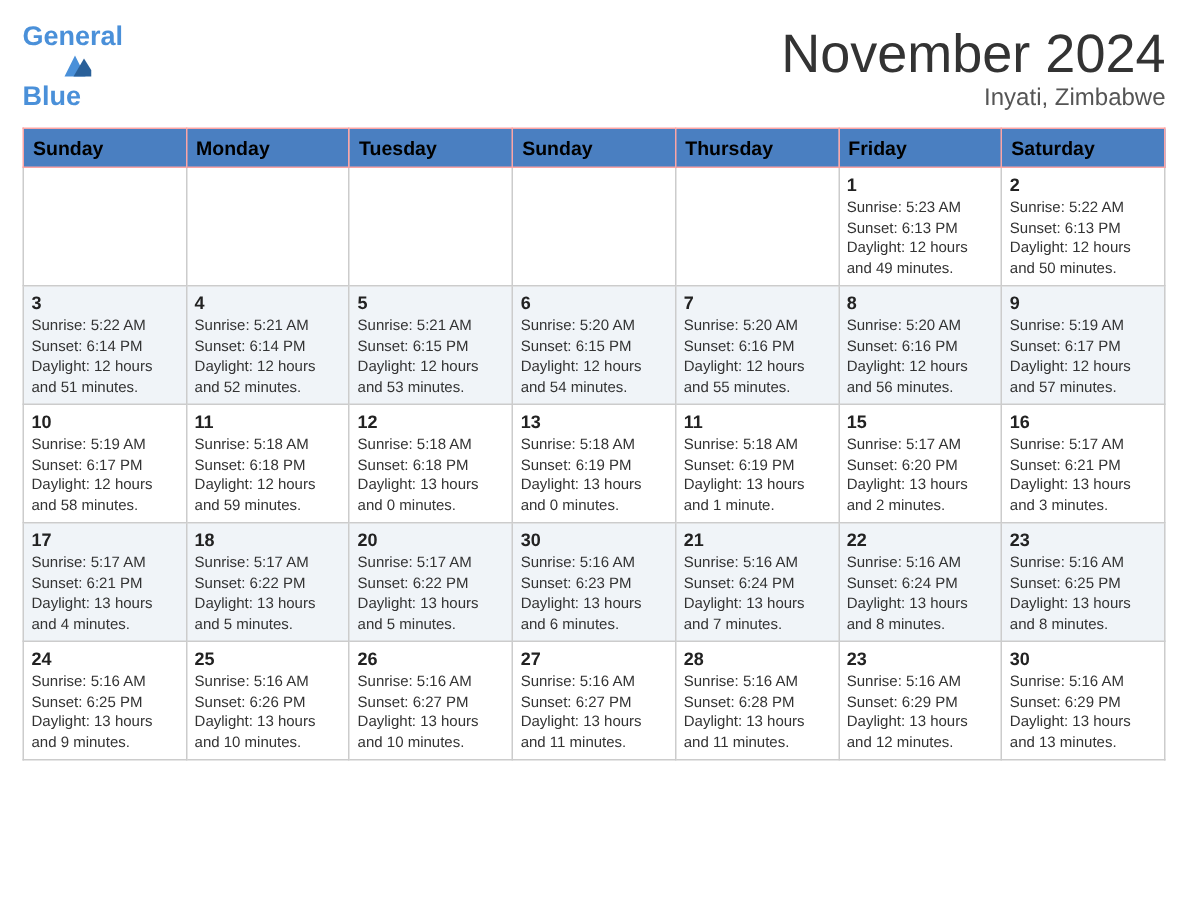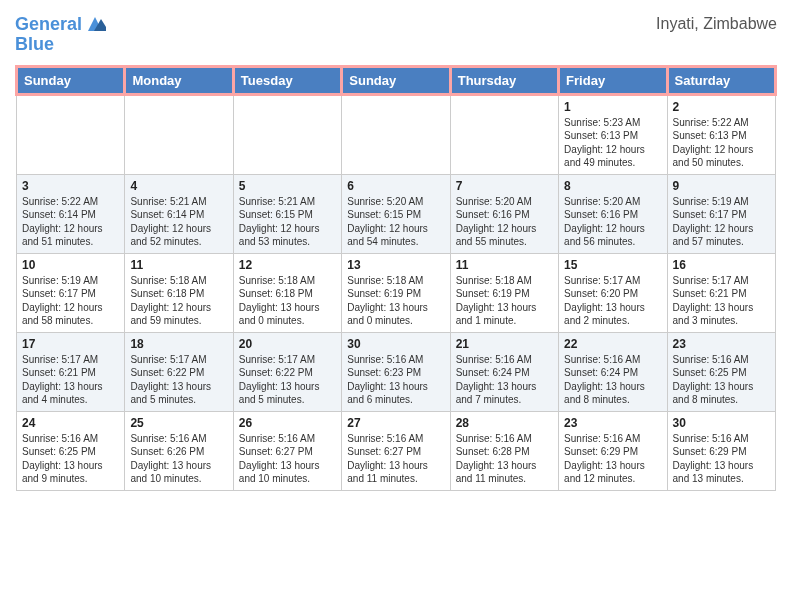--- a/index.html
+++ b/index.html
@@ -6,49 +6,50 @@
     body { font-family: Arial, sans-serif; background: #fff; width: 792px; height: 612px; overflow: hidden; }
     .container { padding: 15px 15px 10px 15px; }
     .header { display: flex; justify-content: space-between; align-items: flex-start; margin-bottom: 10px; }
     .logo { display: flex; align-items: center; }
     .logo-text { font-size: 18px; font-weight: bold; color: #333; line-height: 1.1; }
     .logo-text span { color: #4a90d9; }
     .title-block { text-align: right; }
     .month-title { font-size: 36px; color: #333; font-weight: normal; }
     .subtitle { font-size: 16px; color: #555; text-align: right; }
     .calendar { width: 100%; border-collapse: collapse; }
-    .calendar th { background: #4a7fc1; color: #ffffff; text-align: left; padding: 5px 6px; font-size: 13px; border: 3px solid #fca5a5; }
+    .calendar th { background: #4a7fc1; color: #000000; text-align: left; padding: 5px 6px; font-size: 13px; border: 1px solid #fca5a5; }
     .calendar td { border: 1px solid #ccc; vertical-align: top; padding: 4px 5px; font-size: 10.5px; width: calc(100%/7); background: #fff; }
     .calendar tr:nth-child(even) td { background: #f0f4f8; }
     .calendar tr:nth-child(odd) td { background: #fff; }
     .day-num { font-size: 12px; font-weight: bold; color: #222; display: block; margin-bottom: 2px; }
     .day-info { font-size: 10px; color: #333; line-height: 1.35; }
     .empty { background: #fff !important; }
     td.empty { border: 1px solid #ccc; }
   </style>
 </head>
 <body>
 
 <div class="container">
   <div class="header">
     <div class="logo">
       <div>
-        <div style="display:flex;align-items:center;">
+        <div style="display:flex;align-items:center;flex-direction:column;">
           <span class="logo-text">
             <span>General</span>
           </span>
           <svg width="22" height="22" viewBox="0 0 22 22" style="margin-left:2px;margin-top:-2px;">
             <polygon points="4,18 11,4 18,18" fill="#4a90d9"></polygon>
             <polygon points="10,18 17,6 22,14 22,18" fill="#2a6099"></polygon>
           </svg>
         </div>
         <div class="logo-text" style="color:#4a90d9;font-size:18px;font-weight:bold;">Blue</div>
       </div>
     </div>
     <div class="title-block">
+      <div class="month-title">November 2024</div>
       <div class="subtitle">Inyati, Zimbabwe</div>
     </div>
   </div>
 
   <table class="calendar">
     <thead>
       <tr>
         <th>Sunday</th>
         <th>Monday</th>
         <th>Tuesday</th>

